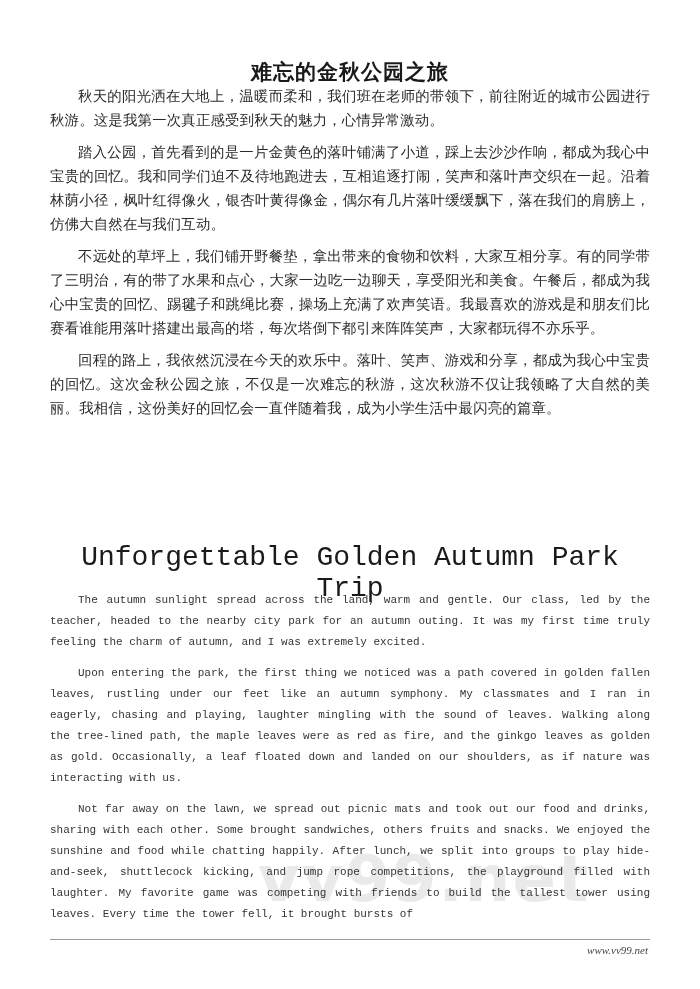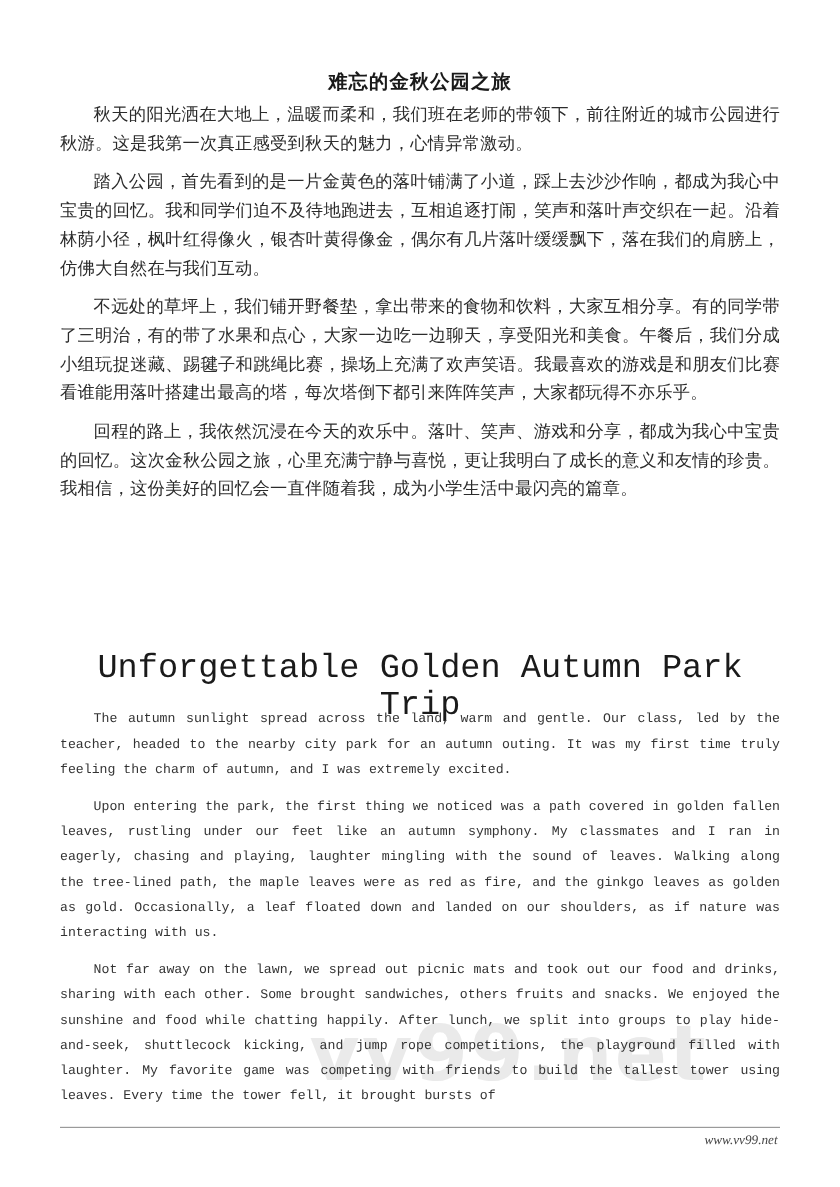--- a/index.html
+++ b/index.html
@@ -20,21 +20,21 @@
       top: 0;
       width: 600px;
     }
     .title-zh {
       position: absolute;
       left: 0;
       top: 58px;
       width: 600px;
       text-align: center;
       font-family: "DejaVu Sans", sans-serif;
-      font-size: 16px;
+      font-size: 21px;
       font-weight: bold;
       color: #1a1a1a;
       letter-spacing: 1px;
       margin: 0;
     }
     .zh-body {
       position: absolute;
       left: 0;
       top: 84px;
       width: 600px;
@@ -115,22 +115,22 @@
 <body>
 
 <div class="watermark">vv99.net</div>
 
 <div class="page">
   <h1 class="title-zh">难忘的金秋公园之旅</h1>
 
   <div class="zh-body">
     <p>秋天的阳光洒在大地上，温暖而柔和，我们班在老师的带领下，前往附近的城市公园进行秋游。这是我第一次真正感受到秋天的魅力，心情异常激动。</p>
     <p>踏入公园，首先看到的是一片金黄色的落叶铺满了小道，踩上去沙沙作响，都成为我心中宝贵的回忆。我和同学们迫不及待地跑进去，互相追逐打闹，笑声和落叶声交织在一起。沿着林荫小径，枫叶红得像火，银杏叶黄得像金，偶尔有几片落叶缓缓飘下，落在我们的肩膀上，仿佛大自然在与我们互动。</p>
-    <p>不远处的草坪上，我们铺开野餐垫，拿出带来的食物和饮料，大家互相分享。有的同学带了三明治，有的带了水果和点心，大家一边吃一边聊天，享受阳光和美食。午餐后，我们分成小组玩捉迷藏、踢毽子和跳绳比赛，操场上充满了欢声笑语。我最喜欢的游戏是和朋友们比赛看谁能用落叶搭建出最高的塔，每次塔倒下都引来阵阵笑声，大家都玩得不亦乐乎。</p>
-    <p>回程的路上，我依然沉浸在今天的欢乐中。落叶、笑声、游戏和分享，都成为我心中宝贵的回忆。这次金秋公园之旅，心里充满宁静与喜悦，更让我明白了成长的意义和友情的珍贵。我相信，这份美好的回忆会一直伴随着我，成为小学生活中最闪亮的篇章。</p>
+    <p>不远处的草坪上，我们铺开野餐垫，拿出带来的食物和饮料，大家互相分享。有的同学带了三明治，有的带了水果和点心，大家一边吃一边聊天，享受阳光和美食。午餐后，都成为我心中宝贵的回忆、踢毽子和跳绳比赛，操场上充满了欢声笑语。我最喜欢的游戏是和朋友们比赛看谁能用落叶搭建出最高的塔，每次塔倒下都引来阵阵笑声，大家都玩得不亦乐乎。</p>
+    <p>回程的路上，我依然沉浸在今天的欢乐中。落叶、笑声、游戏和分享，都成为我心中宝贵的回忆。这次金秋公园之旅，不仅是一次难忘的秋游，这次秋游不仅让我领略了大自然的美丽。我相信，这份美好的回忆会一直伴随着我，成为小学生活中最闪亮的篇章。</p>
   </div>
 
   <h2 class="title-en">Unforgettable Golden Autumn Park Trip</h2>
 
   <div class="en-body">
     <p>The autumn sunlight spread across the land, warm and gentle. Our class, led by the teacher, headed to the nearby city park for an autumn outing. It was my first time truly feeling the charm of autumn, and I was extremely excited.</p>
     <p>Upon entering the park, the first thing we noticed was a path covered in golden fallen leaves, rustling under our feet like an autumn symphony. My classmates and I ran in eagerly, chasing and playing, laughter mingling with the sound of leaves. Walking along the tree-lined path, the maple leaves were as red as fire, and the ginkgo leaves as golden as gold. Occasionally, a leaf floated down and landed on our shoulders, as if nature was interacting with us.</p>
     <p>Not far away on the lawn, we spread out picnic mats and took out our food and drinks, sharing with each other. Some brought sandwiches, others fruits and snacks. We enjoyed the sunshine and food while chatting happily. After lunch, we split into groups to play hide-and-seek, shuttlecock kicking, and jump rope competitions, the playground filled with laughter. My favorite game was competing with friends to build the tallest tower using leaves. Every time the tower fell, it brought bursts of</p>
   </div>
 </div>

